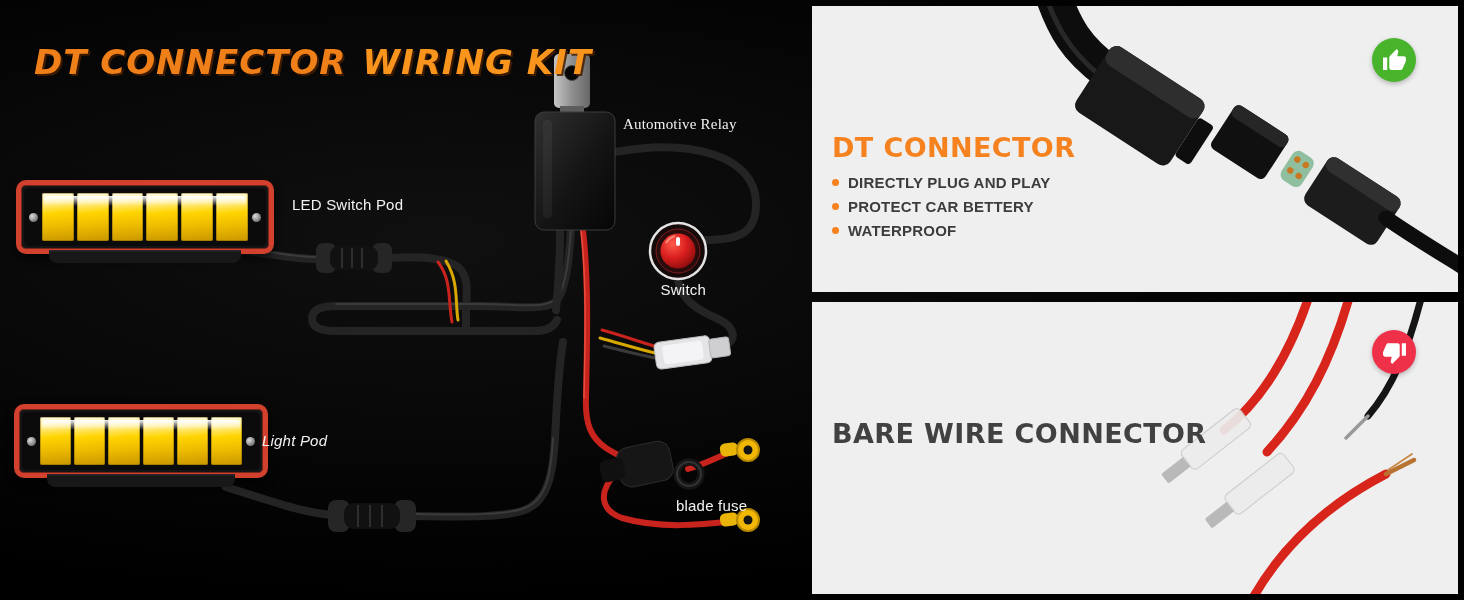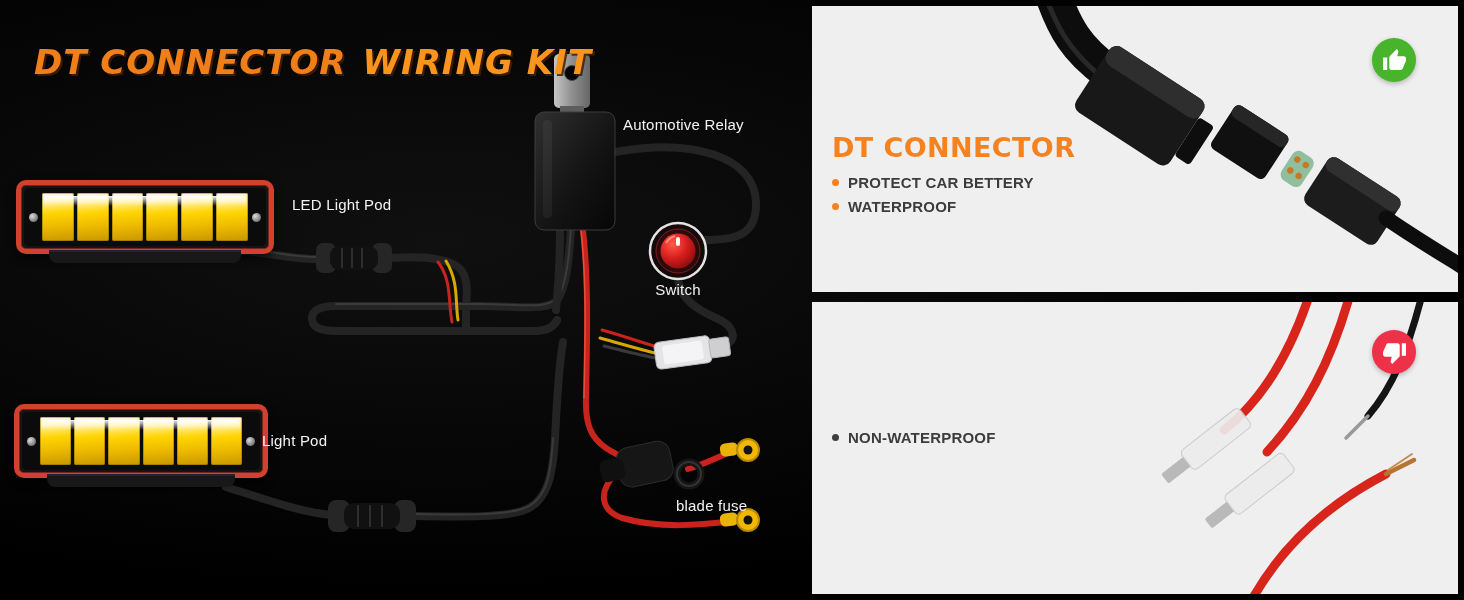--- a/index.html
+++ b/index.html
@@ -187,24 +187,24 @@
         <span class="cell"></span>
         <span class="cell"></span>
         <span class="cell"></span>
       <span class="glare"></span>
       <span class="screw left"></span>
       <span class="screw right"></span>
     </div>
     <div class="pod-bracket"></div>
   </div>
 
-  <div class="dlabel" style="left:292px;top:196px;">LED Light Pod</div>
-  <div class="dlabel" style="left:262px;top:432px;">Light Pod</div>
-  <div class="dlabel" style="left:623px;top:116px;">Automotive Relay</div>
-  <div class="dlabel" style="left:650px;top:281px;width:56px;text-align:center;">Switch</div>
+  <div class="dlabel" style="left:292px;top:196px;">LED Switch Pod</div>
+  <div class="dlabel" style="left:262px;top:432px;font-style:italic;">Light Pod</div>
+  <div class="dlabel" style="left:623px;top:116px;font-family:Liberation Serif, serif;">Automotive Relay</div>
+  <div class="dlabel" style="left:650px;top:281px;width:56px;text-align:right;">Switch</div>
   <div class="dlabel" style="left:676px;top:497px;">blade fuse</div>
 
   <div class="panel panel1">
     <svg class="photo" viewBox="0 0 646 286">
       <path d="M 238 -20 C 252 24 266 44 296 66" stroke="#0d0d0d" stroke-width="36" fill="none" stroke-linecap="round"></path>
       <path d="M 230 -20 C 244 22 258 44 286 68" stroke="#3a3a3a" stroke-width="5" fill="none" opacity=".6" stroke-linecap="round"></path>
       <g transform="rotate(33 330 100)">
         <rect x="272" y="62" width="112" height="78" rx="9" fill="#181818"></rect>
         <rect x="272" y="62" width="112" height="22" rx="9" fill="#2e2e2e"></rect>
         <rect x="384" y="78" width="18" height="46" rx="4" fill="#0e0e0e"></rect>
@@ -229,20 +229,24 @@
 
     <div class="badge up">
       <svg viewBox="0 0 24 24">
           <path d="M1 21h4V9H1v12zM23 10c0-1.1-.9-2-2-2h-6.31l.95-4.57.03-.32c0-.41-.17-.79-.44-1.06L14.17 1 7.59 7.59C7.22 7.95 7 8.45 7 9v10c0 1.1.9 2 2 2h9c.83 0 1.54-.5 1.84-1.22l3.02-7.05c.09-.23.14-.47.14-.73v-2z"></path>
         </svg>
     </div>
 
     <div class="ptext">
       <div class="pheading">DT CONNECTOR</div>
       <div class="bullets">
+        <div class="brow">
+            <span class="dot"></span>
+            <span class="btext">DIRECTLY PLUG AND PLAY</span>
+          </div>
         <div class="brow">
             <span class="dot"></span>
             <span class="btext">PROTECT CAR BETTERY</span>
           </div>
         <div class="brow">
             <span class="dot"></span>
             <span class="btext">WATERPROOF</span>
           </div>
       </div>
     </div>
@@ -267,22 +271,19 @@
       <path d="M 576 168 L 600 152" stroke="#c98a4b" stroke-width="2" fill="none" stroke-linecap="round"></path>
     </svg>
 
     <div class="badge down">
       <svg viewBox="0 0 24 24">
           <path d="M15 3H6c-.83 0-1.54.5-1.84 1.22l-3.02 7.05c-.09.23-.14.47-.14.73v2c0 1.1.9 2 2 2h6.31l-.95 4.57-.03.32c0 .41.17.79.44 1.06L9.83 23l6.59-6.59c.36-.36.58-.86.58-1.41V5c0-1.1-.9-2-2-2zm4 0v12h4V3h-4z"></path>
         </svg>
     </div>
 
     <div class="ptext">
+      <div class="pheading">BARE WIRE CONNECTOR</div>
       <div class="bullets">
-        <div class="brow">
-            <span class="dot"></span>
-            <span class="btext">NON-WATERPROOF</span>
-          </div>
       </div>
     </div>
   </div>
 
 </div>
 
 </body></html>

